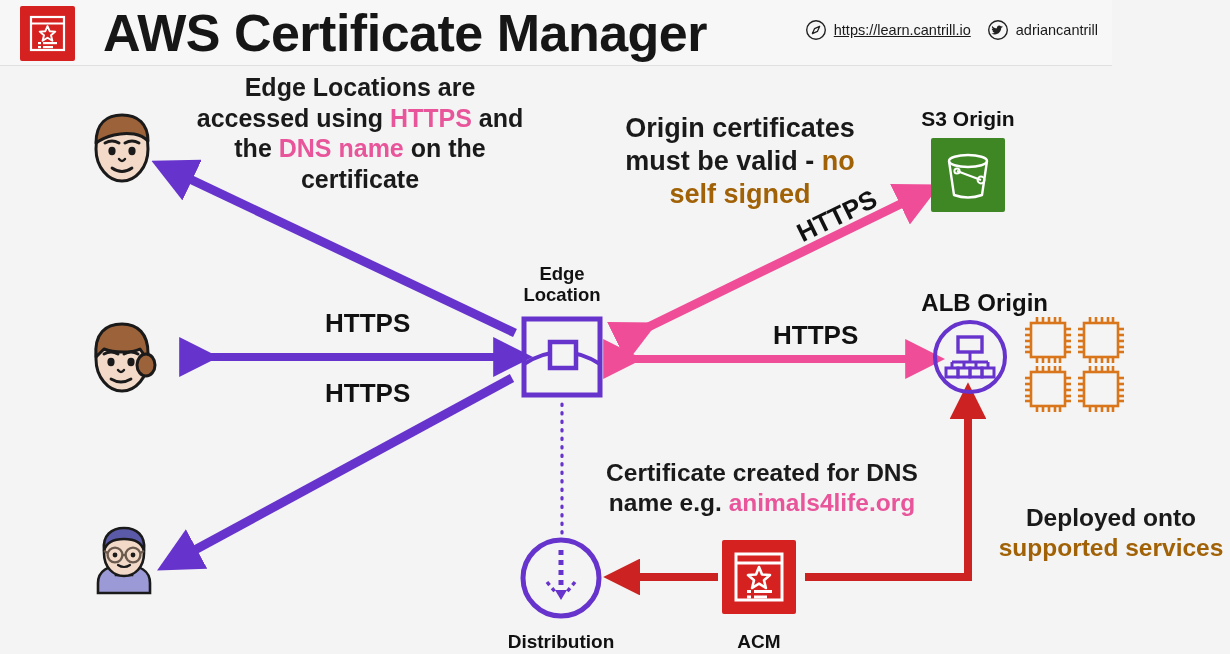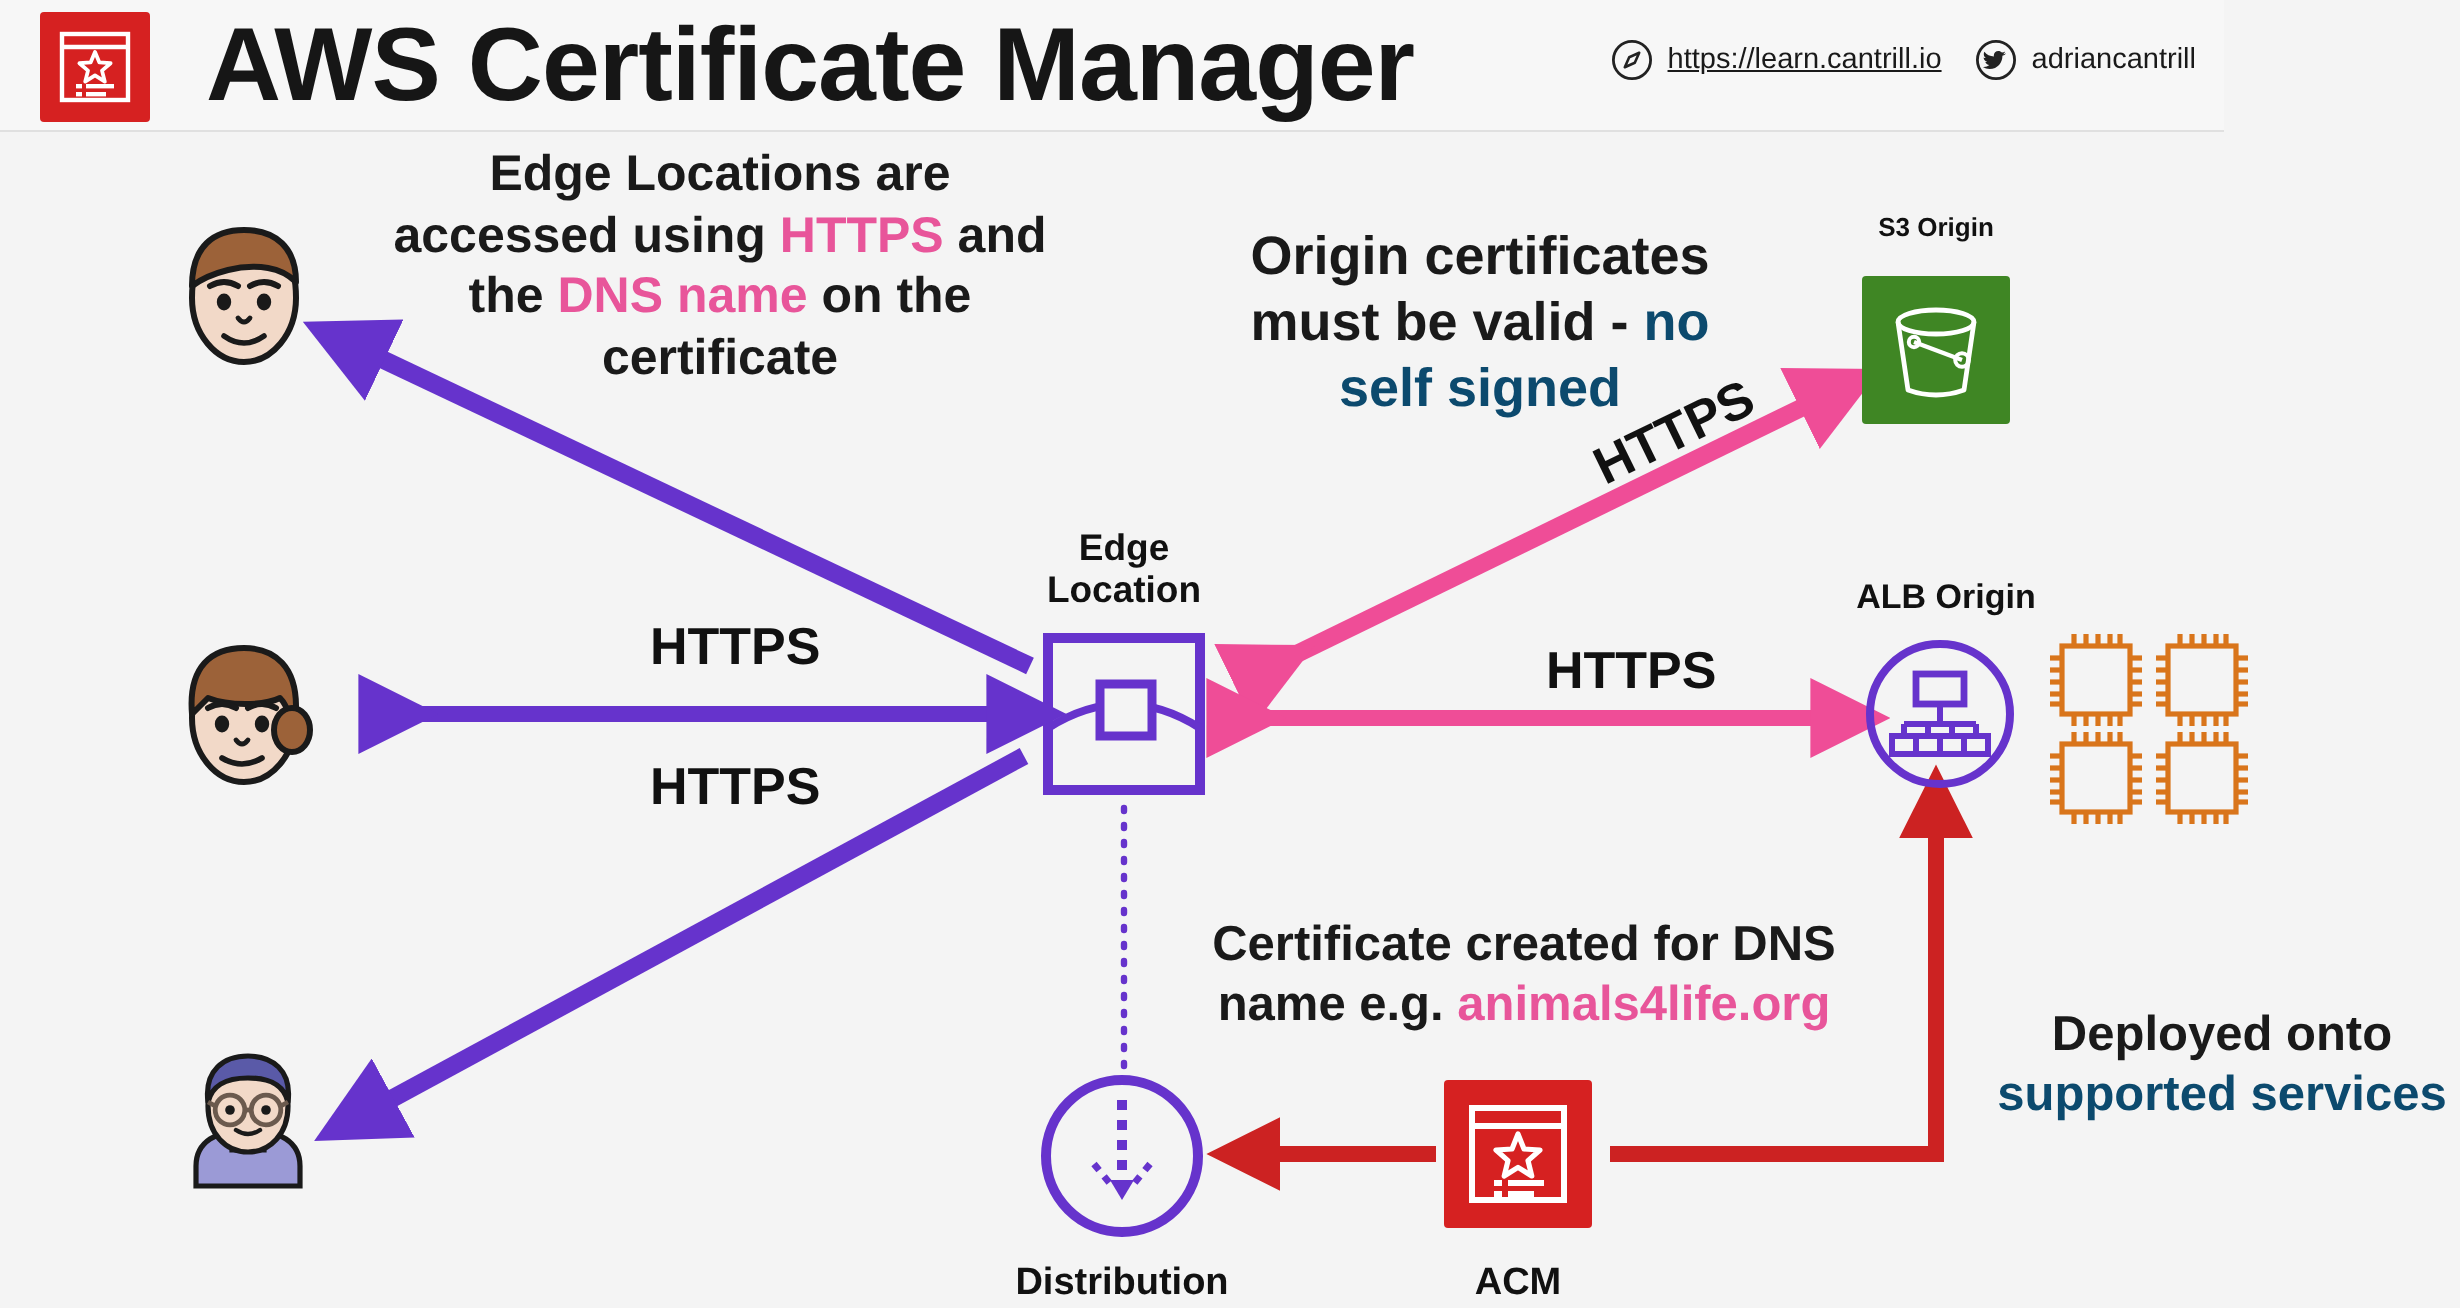--- a/index.html
+++ b/index.html
@@ -29,21 +29,21 @@
   .hl-item { display: flex; align-items: center; gap: 7px; }
   .hl-text { font-size: 14.5px; color: #1a1a1a; }
   .hl-text.underlined { text-decoration: underline; }
 
   
   .note {
     position: absolute; font-weight: bold; color: #1a1a1a;
     text-align: center; line-height: 1.22;
   }
   .pink { color: #e8559a; }
-  .darkred { color: #0c4a6e; }
+  .darkred { color: #a16207; }
 
   
   .lbl {
     position: absolute; font-weight: bold; color: #111;
     text-align: center; line-height: 1.15;
   }
 
   
   .icon-square { position: absolute; border-radius: 2px; }
 
@@ -228,32 +228,32 @@
       <line x1="14" y1="23" x2="60" y2="23" stroke="#fff" stroke-width="3"></line>
       <polygon points="37,27 40,34.5 48,35 42,40.3 43.9,48 37,43.7 30.1,48 32,40.3 26,35 34,34.5" fill="none" stroke="#fff" stroke-width="2.6" stroke-linejoin="round"></polygon>
       <rect x="25" y="50" width="4" height="3" fill="#fff"></rect>
       <rect x="32" y="50" width="18" height="3" fill="#fff"></rect>
       <rect x="25" y="55.5" width="4" height="3" fill="#fff"></rect>
       <rect x="32" y="55.5" width="13" height="3" fill="#fff"></rect>
     </svg>
   </div>
   <div class="lbl" style="left:699px; top:631px; width:120px; font-size:19px;">ACM</div>
 
-  <div class="lbl" style="left:898px; top:107px; width:140px; font-size:13px;">S3 Origin</div>
+  <div class="lbl" style="left:898px; top:107px; width:140px; font-size:21px;">S3 Origin</div>
   <div class="icon-square" style="left:931px; top:138px; width:74px; height:74px; background:#3f8624;">
     <svg width="74" height="74" viewBox="0 0 74 74">
       <ellipse cx="37" cy="23" rx="19" ry="6" fill="none" stroke="#fff" stroke-width="2.4"></ellipse>
       <path d="M18 23 L23 57 Q37 62 51 57 L56 23" fill="none" stroke="#fff" stroke-width="2.4" stroke-linejoin="round"></path>
       <path d="M26 33 L50 42" stroke="#fff" stroke-width="2.2" fill="none"></path>
       <circle cx="26" cy="33" r="2.6" fill="none" stroke="#fff" stroke-width="2"></circle>
       <circle cx="50" cy="42" r="3.4" fill="none" stroke="#fff" stroke-width="2"></circle>
     </svg>
   </div>
 
-  <div class="lbl" style="left:898px; top:289px; width:150px; font-size:17px;">ALB Origin</div>
+  <div class="lbl" style="left:898px; top:289px; width:150px; font-size:24px;text-align:right;">ALB Origin</div>
   <div style="position:absolute; left:931px; top:318px;">
     <svg width="78" height="78" viewBox="0 0 78 78">
       <circle cx="39" cy="39" r="35" fill="none" stroke="#6633cc" stroke-width="4"></circle>
       <rect x="27" y="19" width="24" height="15" fill="none" stroke="#6633cc" stroke-width="3.4"></rect>
       <line x1="39" y1="34" x2="39" y2="44" stroke="#6633cc" stroke-width="3"></line>
       <line x1="21" y1="44" x2="57" y2="44" stroke="#6633cc" stroke-width="3"></line>
       <line x1="21" y1="44" x2="21" y2="50" stroke="#6633cc" stroke-width="3"></line>
       <line x1="33" y1="44" x2="33" y2="50" stroke="#6633cc" stroke-width="3"></line>
       <line x1="45" y1="44" x2="45" y2="50" stroke="#6633cc" stroke-width="3"></line>
       <line x1="57" y1="44" x2="57" y2="50" stroke="#6633cc" stroke-width="3"></line>

